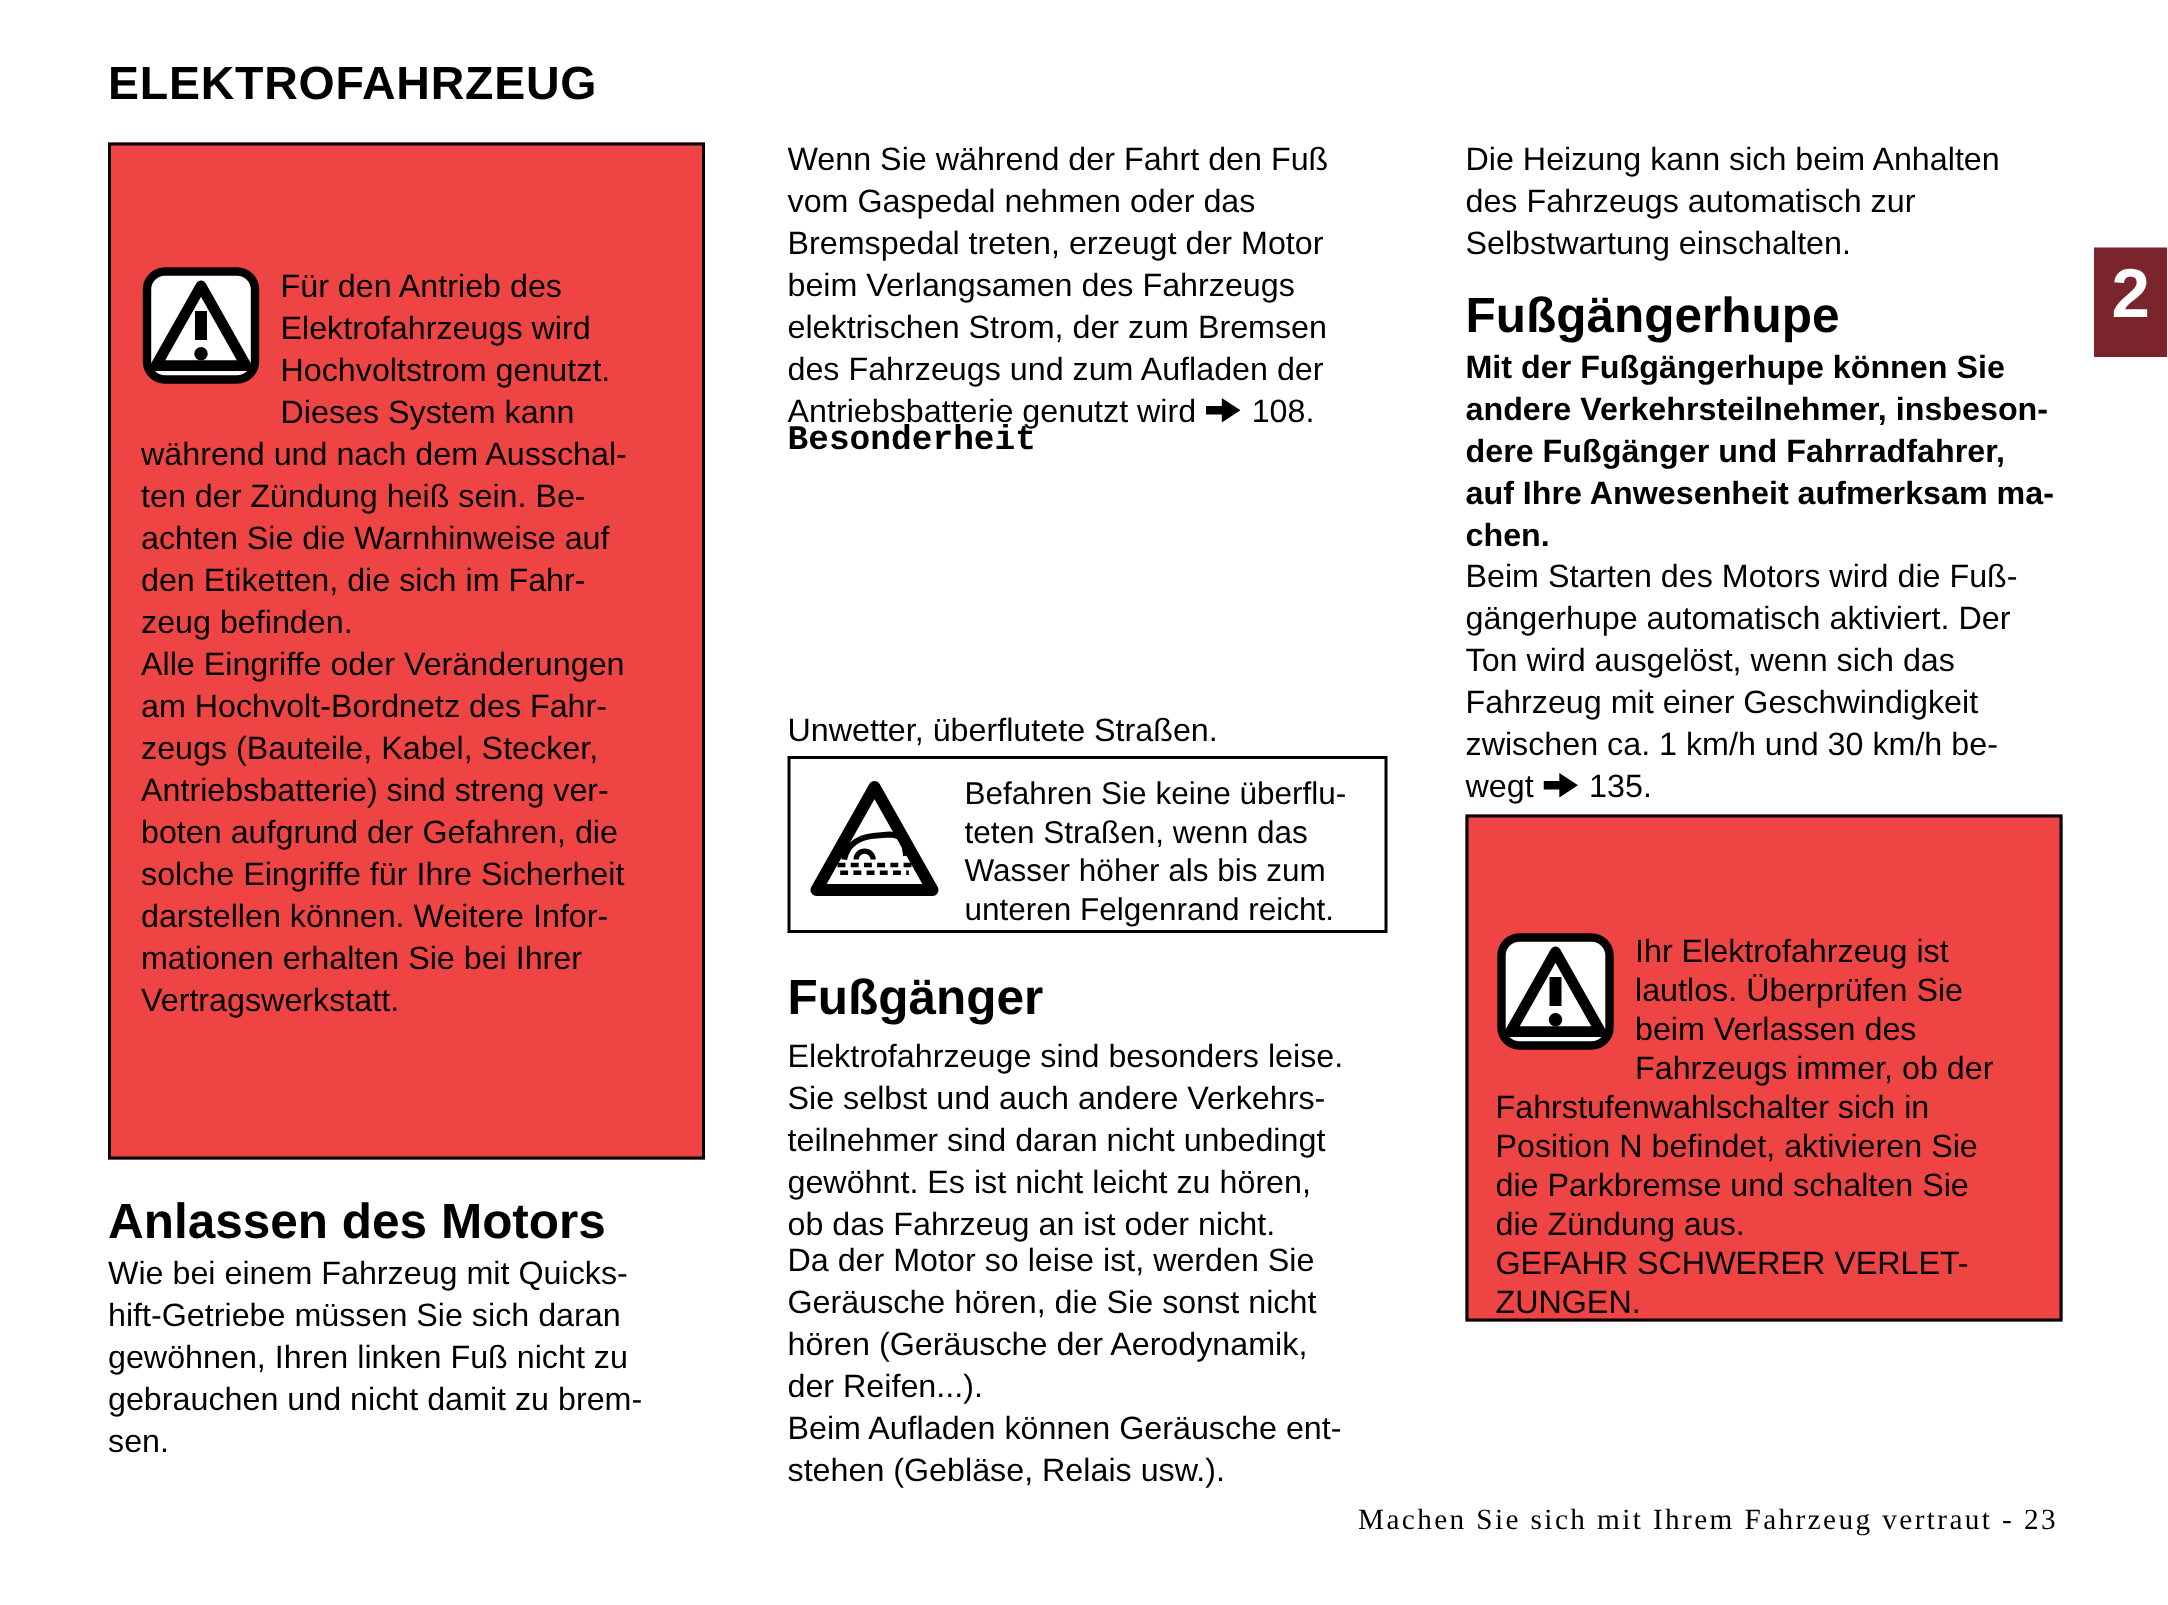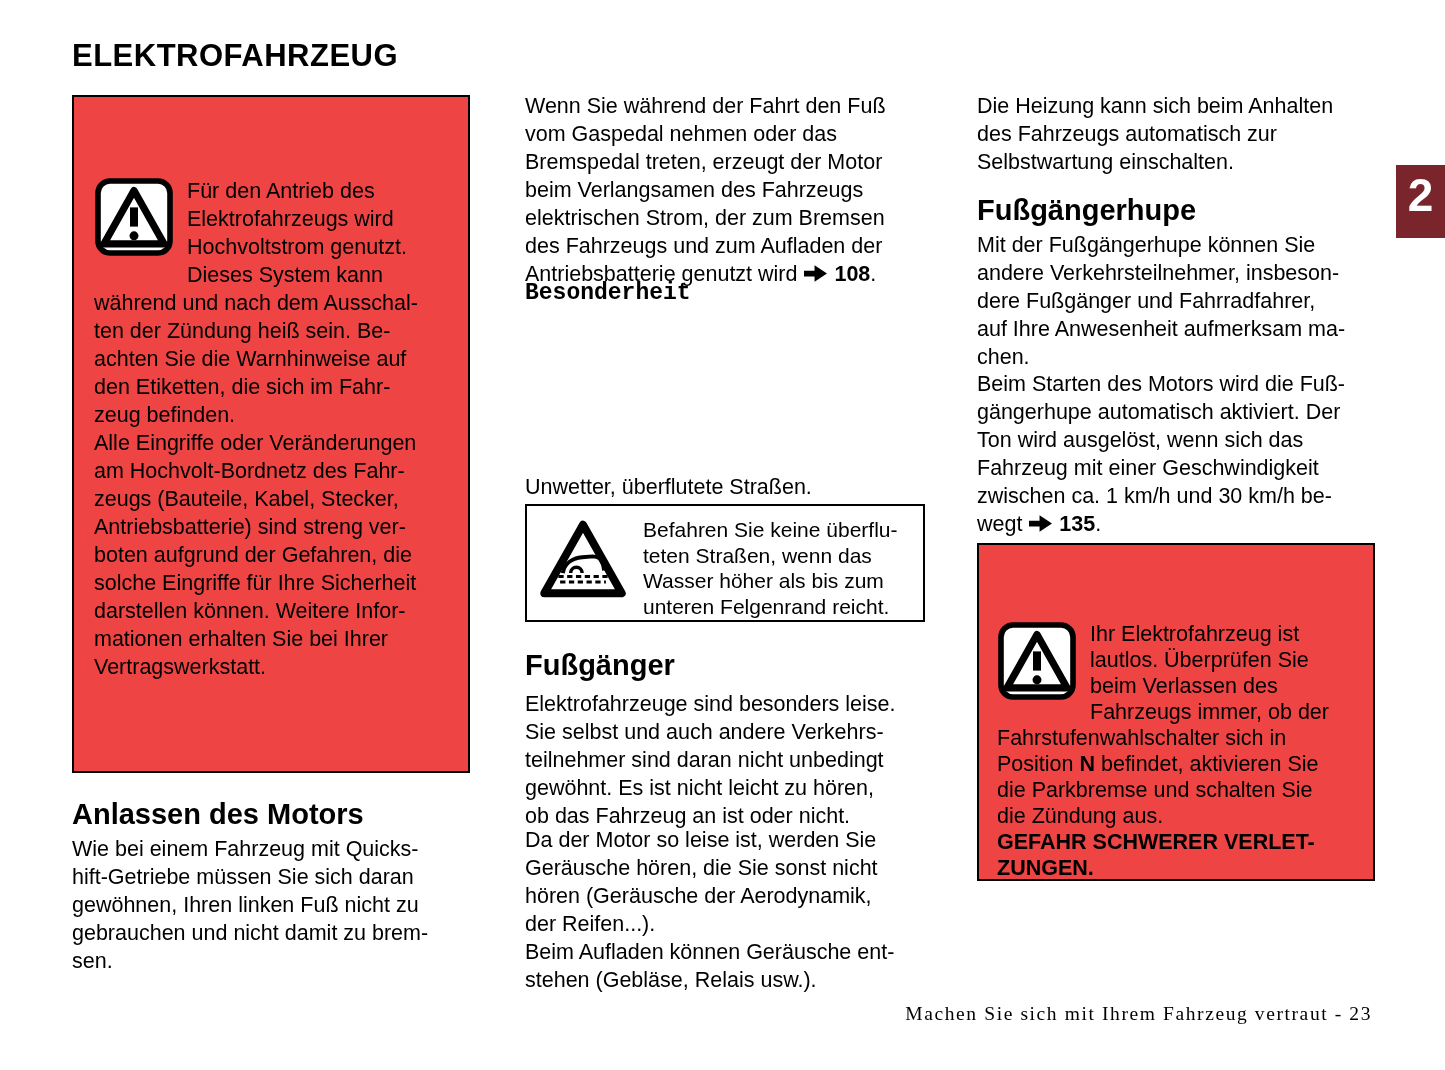--- a/index.html
+++ b/index.html
@@ -9,21 +9,21 @@
   }
   .abs{position:absolute;}
   .page-title{
     left:72px;top:38px;font-size:31px;font-weight:bold;letter-spacing:0.5px;margin:0;
   }
   .col{position:absolute;top:0;height:1070px;}
   .col1{left:72px;width:400px;}
   .col2{left:525px;width:412px;}
   .col3{left:977px;width:400px;}
   .body-text{font-size:21.5px;line-height:28px;white-space:pre-line;margin:0;}
-  .heading{font-size:29px;font-weight:bold;margin:0;line-height:30px;}
+  .heading{font-size:33px;font-weight:bold;margin:0;line-height:30px;}
   .subheading{font-size:23px;font-weight:bold;margin:0;line-height:28px;font-family:Liberation Mono, monospace;}
   
   .warnbox{
     background:#ef4444;border:2px solid #000;box-sizing:border-box;
   }
   .warnbox .boxtext{font-size:21.5px;line-height:28px;white-space:pre-line;}
   .box-highvoltage{left:0;top:95px;width:398px;height:678px;padding:24px 20px;}
   .box-silent{left:0;top:543px;width:398px;height:338px;padding:24px 18px;}
   .box-silent .boxtext{line-height:26px;}
   .icon-float{float:left;width:80px;margin-right:13px;}
@@ -44,21 +44,21 @@
     display:flex;justify-content:center;align-items:flex-start;
   }
   .chapter-tab span{font-size:46px;font-weight:bold;line-height:60px;}
   
   .footer{
     right:73px;top:1003px;font-size:19.5px;letter-spacing:1.6px;white-space:nowrap;font-family:Liberation Serif, serif;
   }
   
   .arrow-icon{display:inline-block;vertical-align:-1px;margin:0 1px;}
   .arrow-icon svg{display:inline-block;}
-  b{font-weight:bold;}
+  b{font-weight:normal;}
 </style>
 </head>
 <body>
 
 <div class="page">
 
   <h1 class="abs page-title">ELEKTROFAHRZEUG</h1>
 
   <div class="abs chapter-tab">
     <span>2</span>
@@ -143,21 +143,21 @@
 der Reifen...).</p>
     <p class="abs body-text" style="top:938px;left:0;width:412px;">Beim Aufladen können Geräusche ent-
 stehen (Gebläse, Relais usw.).</p>
   </div>
 
   <div class="col col3">
     <p class="abs body-text" style="top:92px;left:0;width:400px;">Die Heizung kann sich beim Anhalten
 des Fahrzeugs automatisch zur
 Selbstwartung einschalten.</p>
     <h2 class="abs heading" style="top:195px;left:0;">Fußgängerhupe</h2>
-    <p class="abs body-text" style="top:231px;left:0;width:400px;">Mit der Fußgängerhupe können Sie
+    <p class="abs body-text" style="top:231px;left:0;width:400px;font-weight:bold;">Mit der Fußgängerhupe können Sie
 andere Verkehrsteilnehmer, insbeson-
 dere Fußgänger und Fahrradfahrer,
 auf Ihre Anwesenheit aufmerksam ma-
 chen.</p>
     <p class="abs body-text" style="top:370px;left:0;width:400px;"><span>Beim Starten des Motors wird die Fuß-
 gängerhupe automatisch aktiviert. Der
 Ton wird ausgelöst, wenn sich das
 Fahrzeug mit einer Geschwindigkeit
 zwischen ca. 1 km/h und 30 km/h be-
 wegt </span><span class="arrow-icon"><svg width="23" height="17" viewBox="0 0 24 17">

